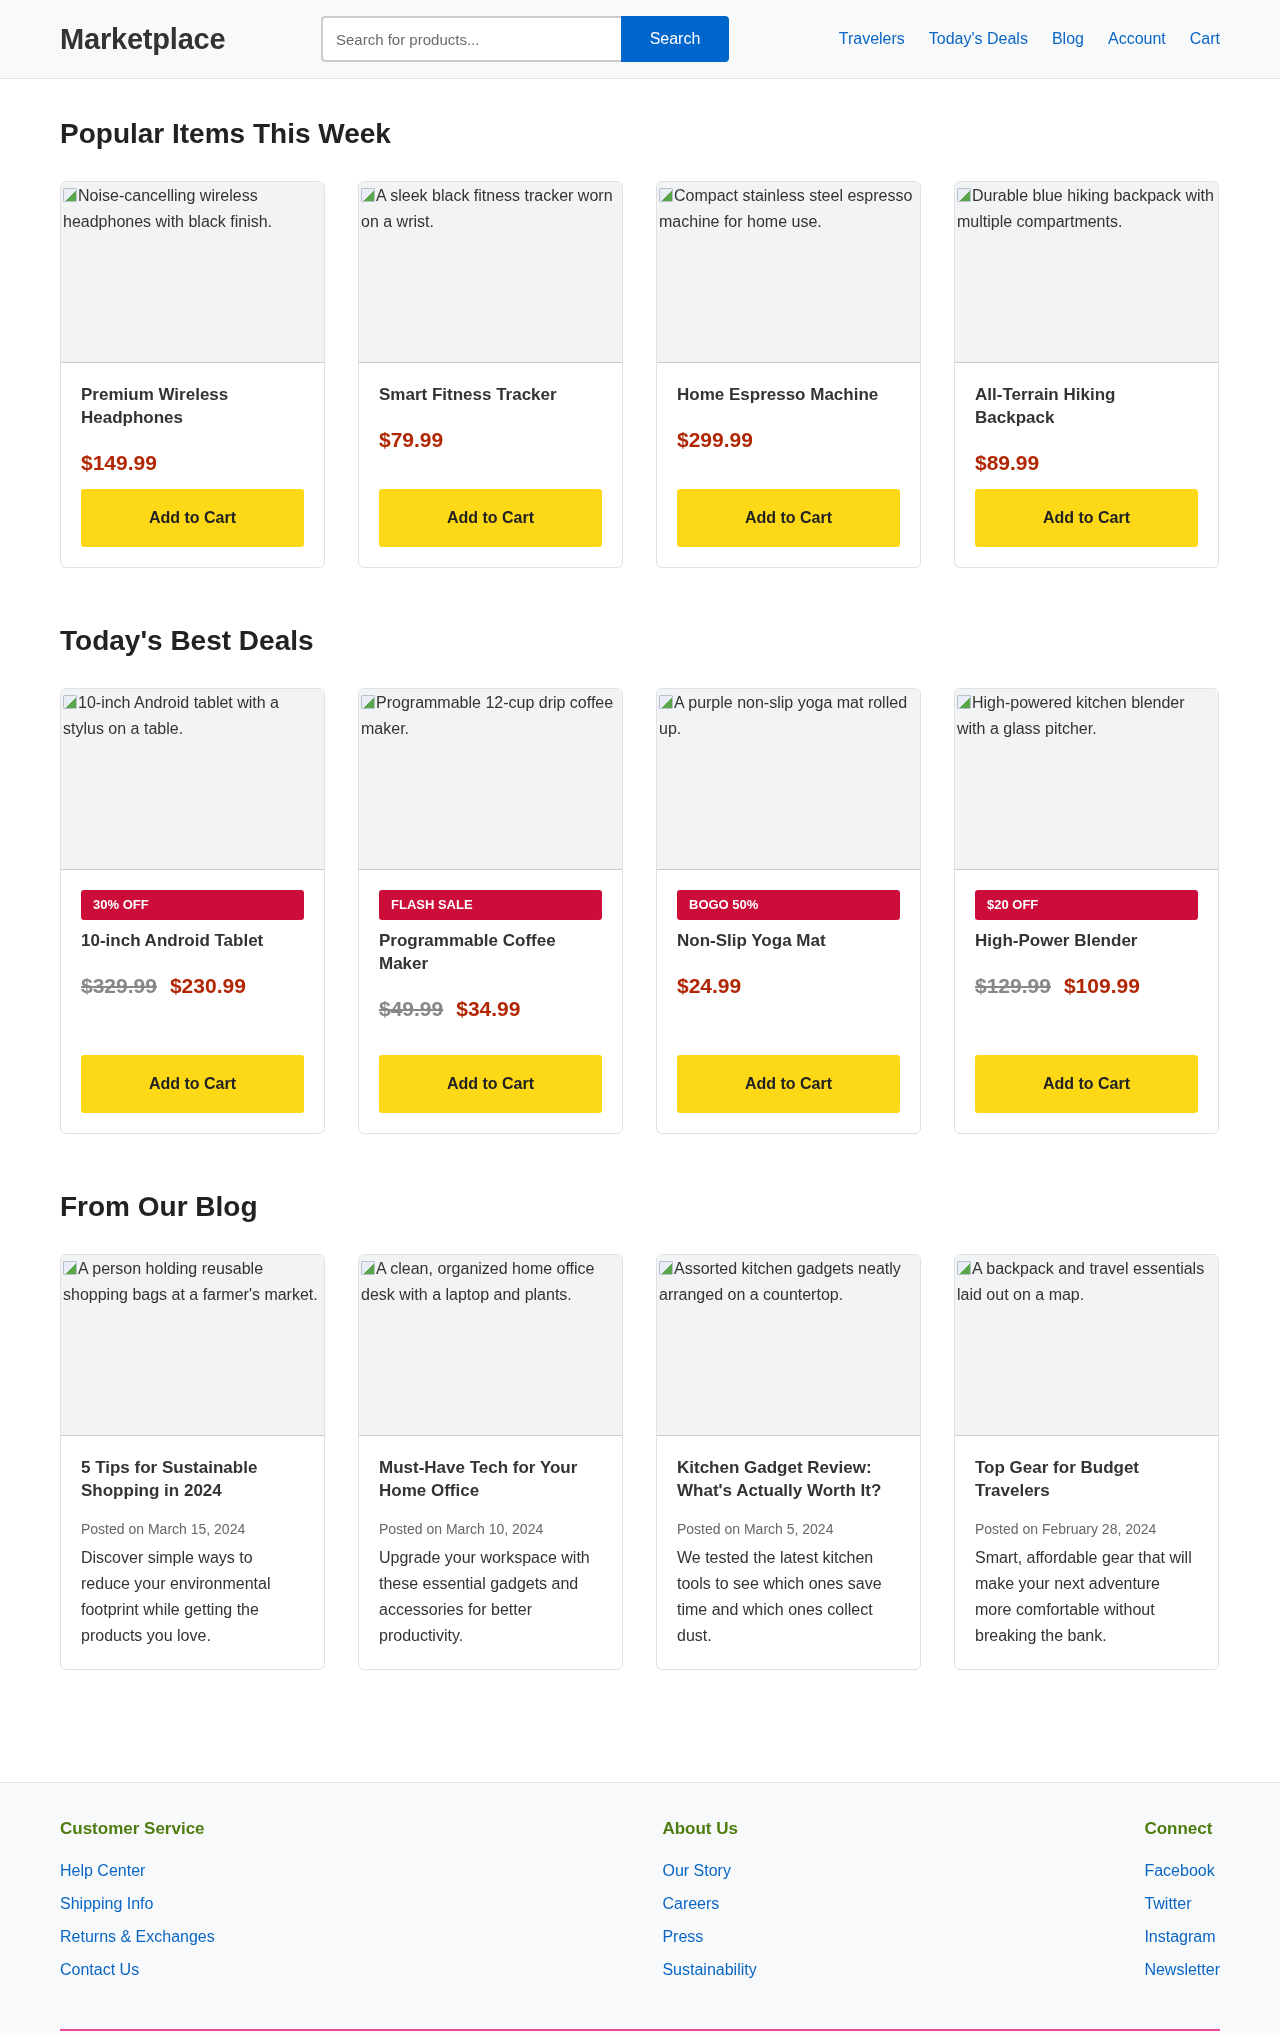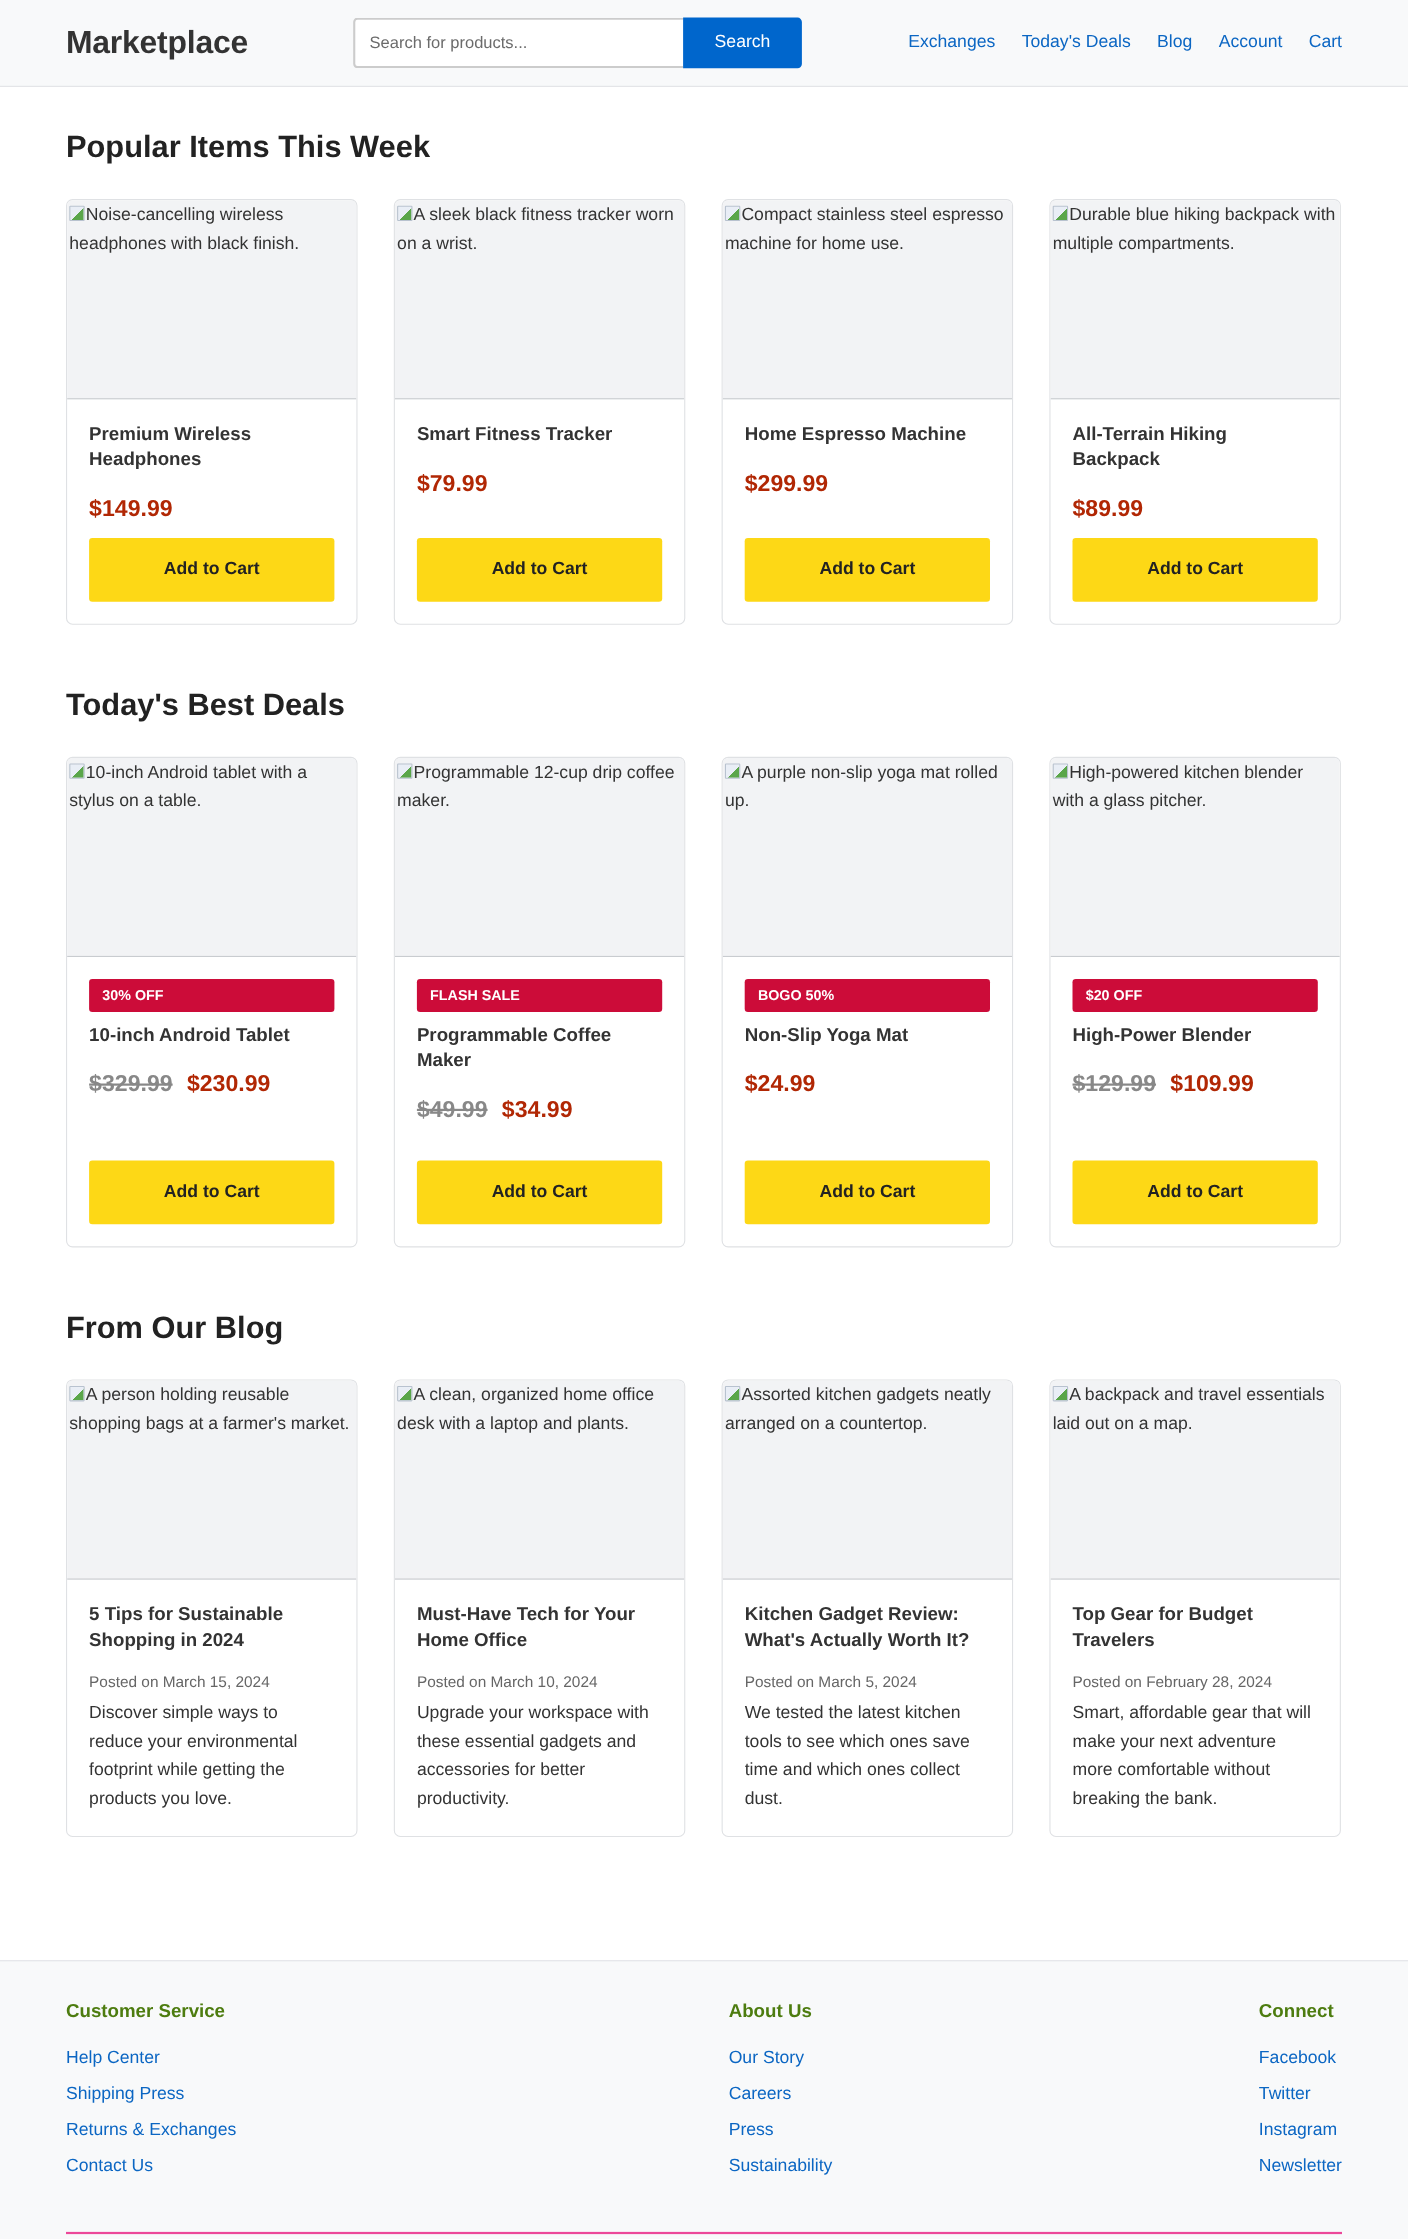--- a/index.html
+++ b/index.html
@@ -104,21 +104,21 @@
 </head>
 <body>
 
 <header class="site-header">
   <div class="logo">Marketplace</div>
   <form class="search">
     <input class="search-input" type="text" placeholder="Search for products..." style="">
     <button class="search-btn" type="button">Search</button>
   </form>
   <nav class="nav">
-    <a href="#">Exchanges</a>
+    <a href="#">Travelers</a>
     <a href="#">Today's Deals</a>
     <a href="#">Blog</a>
     <a href="#">Account</a>
     <a href="#">Cart</a>
   </nav>
 </header>
 
 <main>
 
   <section class="popular">
@@ -265,21 +265,21 @@
       </div>
     </div>
   </section>
 </main>
 
 <footer>
   <div class="footer-cols">
     <div class="footer-col">
       <h4>Customer Service</h4>
       <a href="#">Help Center</a>
-      <a href="#">Shipping Press</a>
+      <a href="#">Shipping Info</a>
       <a href="#">Returns &amp; Exchanges</a>
       <a href="#">Contact Us</a>
     </div>
     <div class="footer-col" style="margin-left:60px;">
       <h4>About Us</h4>
       <a href="#">Our Story</a>
       <a href="#">Careers</a>
       <a href="#">Press</a>
       <a href="#">Sustainability</a>
     </div>

